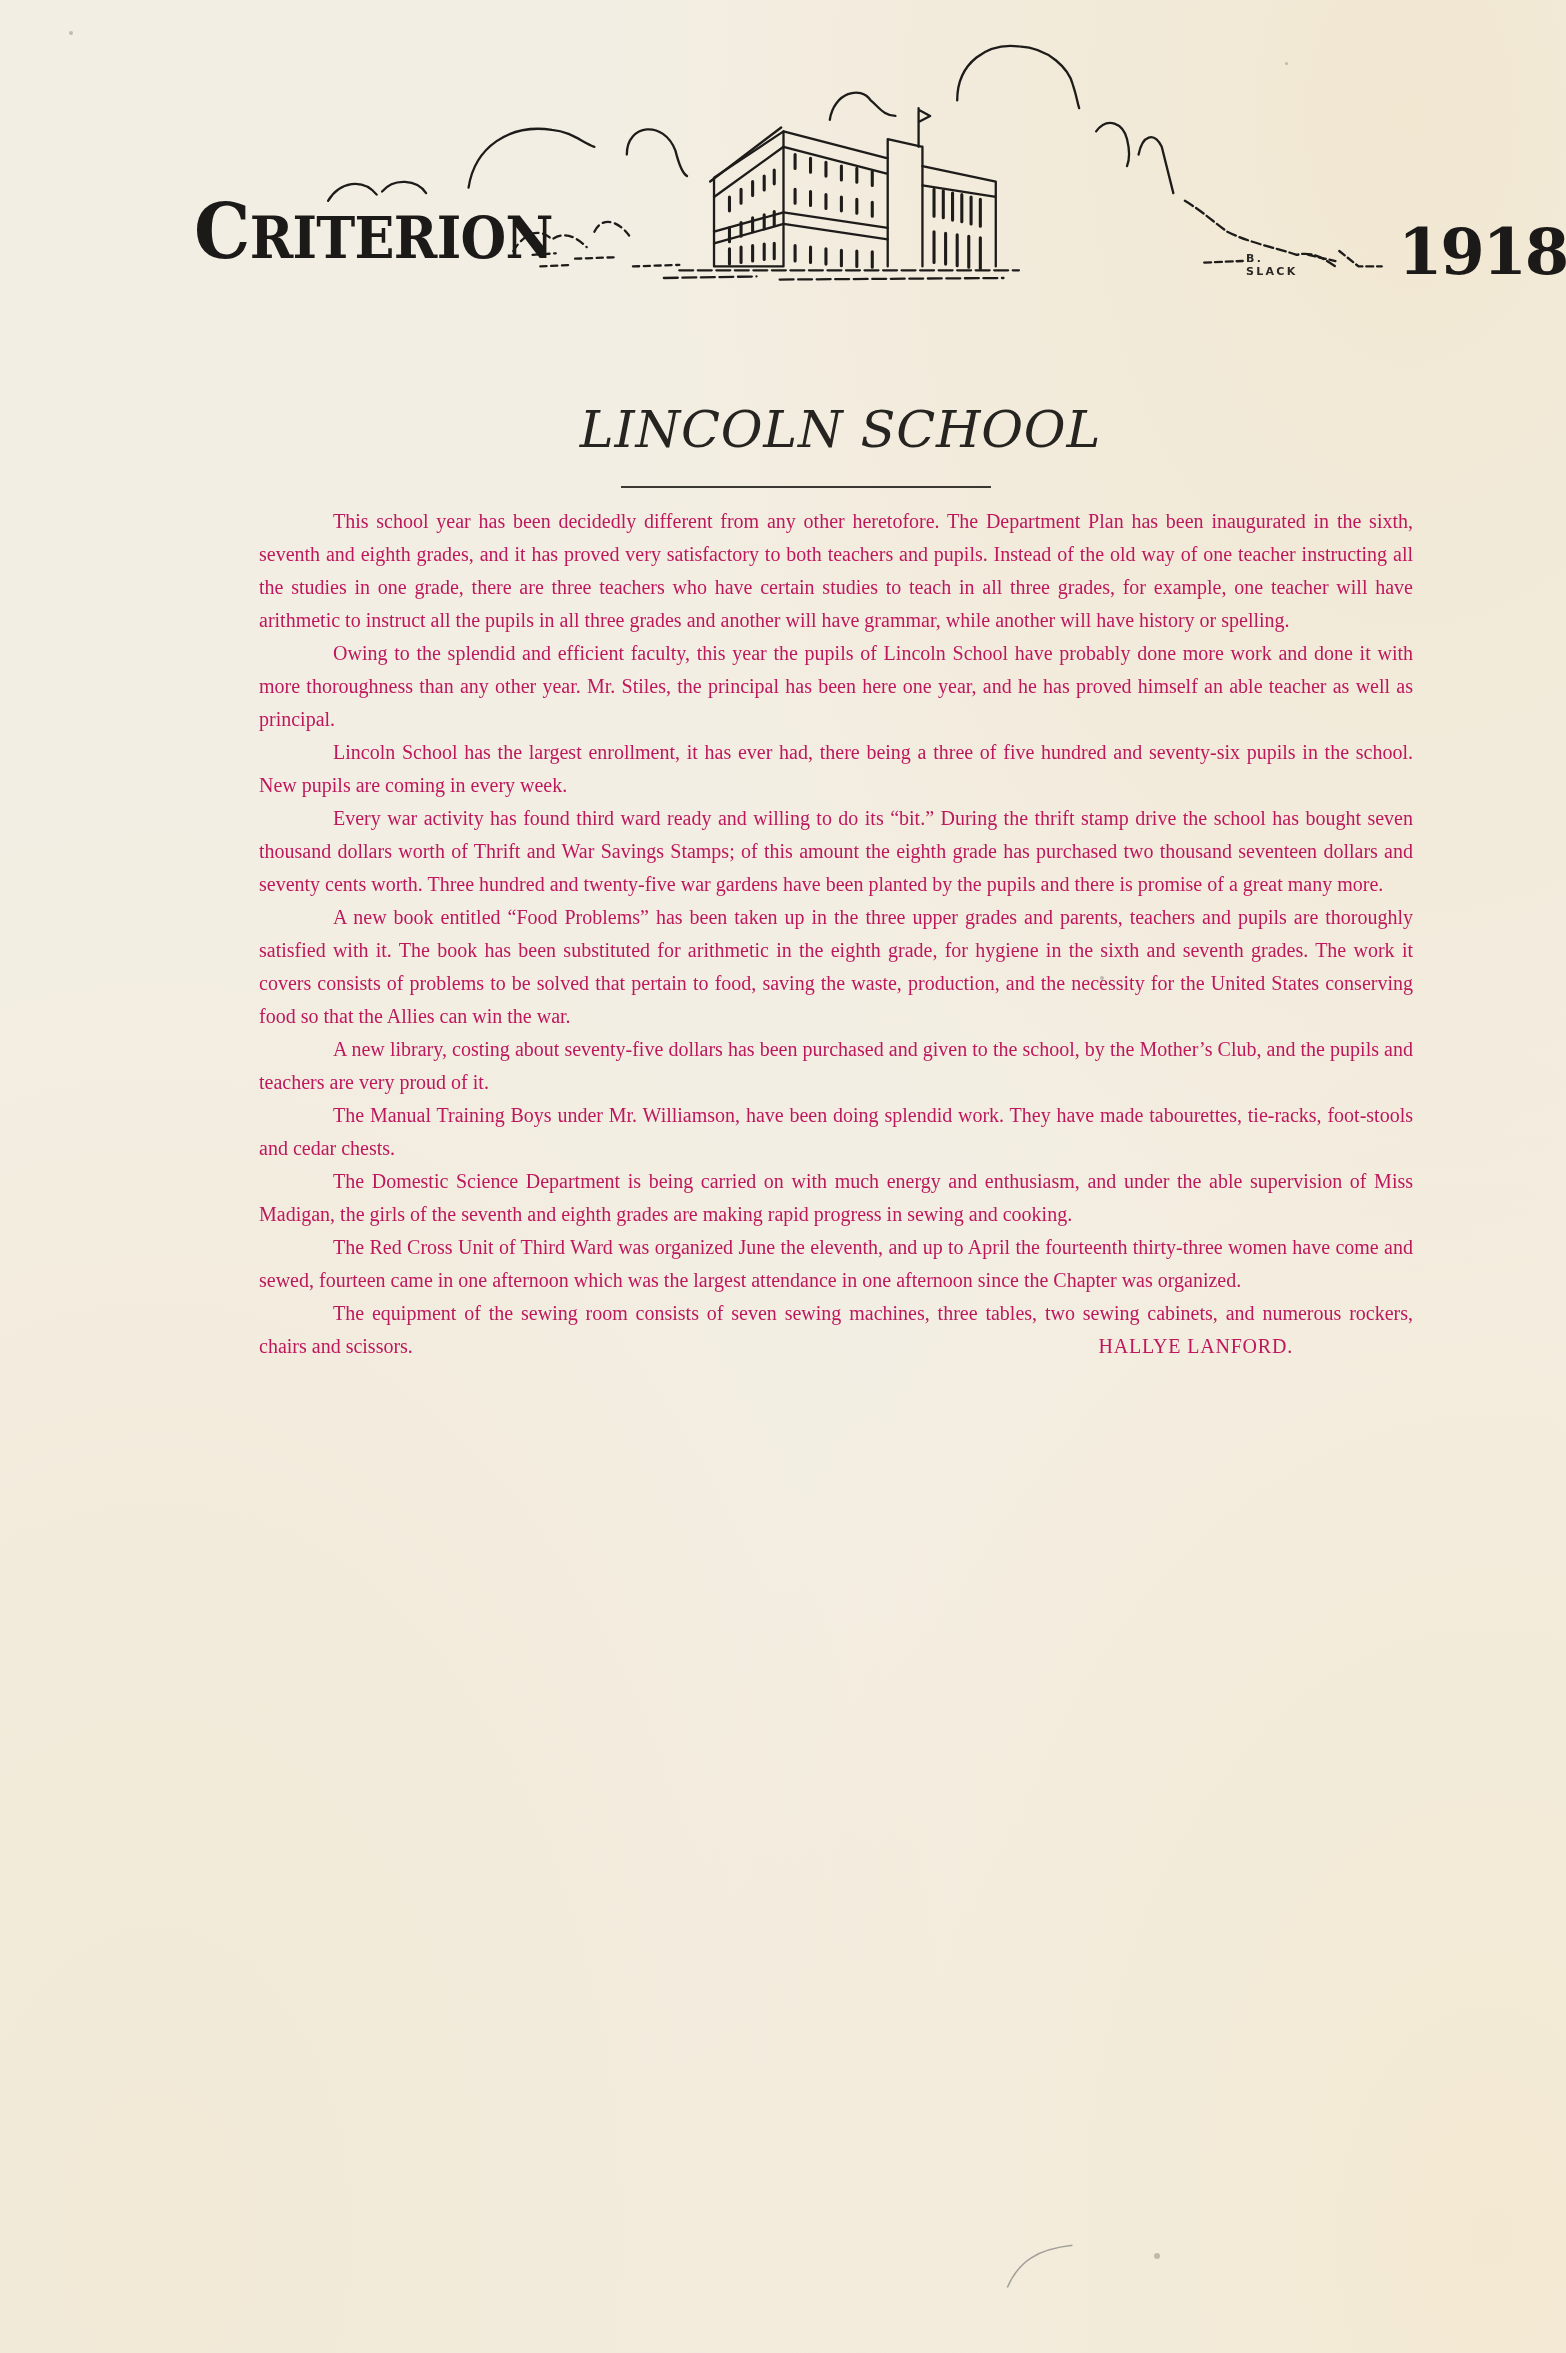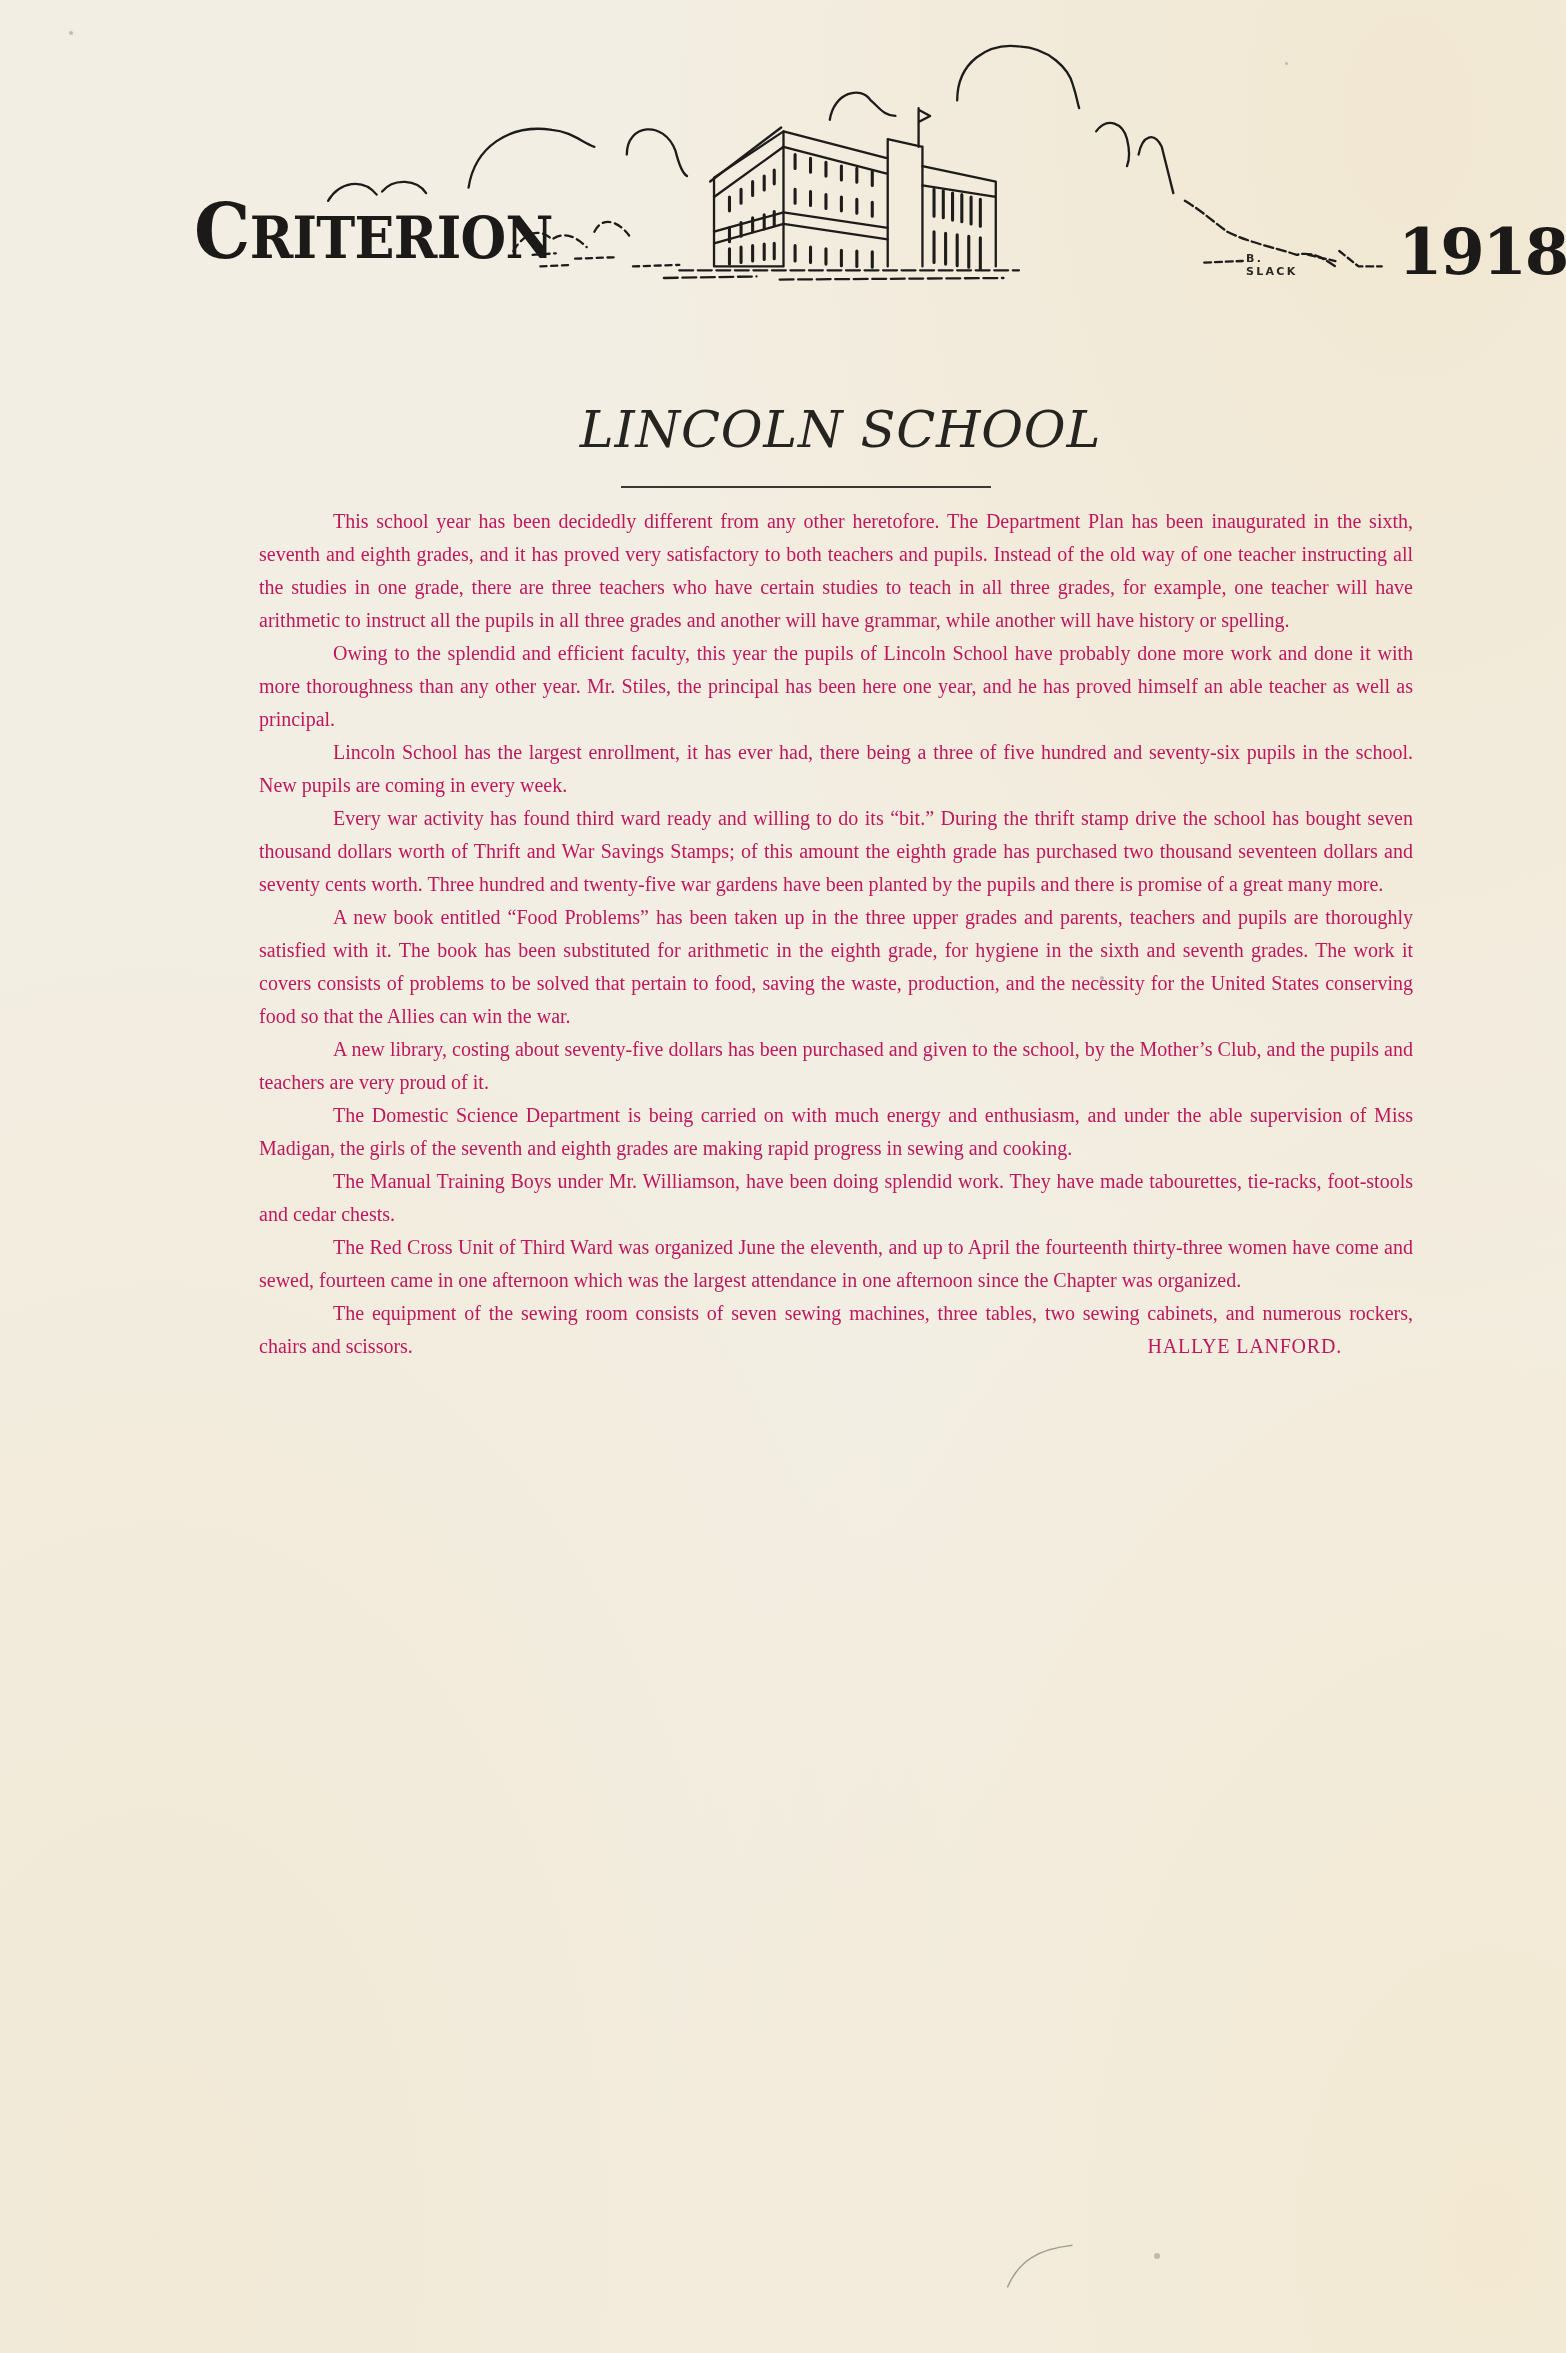--- a/index.html
+++ b/index.html
@@ -111,21 +111,21 @@
       text-indent: 74px;
     }
     .article-body p.first {
       text-indent: 74px;
     }
     .last-para {
       text-align-last: left;
     }
     .byline {
       float: right;
-      margin-right: 71px;
+      margin-right: 120px;
       letter-spacing: 0.8px;
     }
     .speck {
       position: absolute;
       background: #8d8a82;
       border-radius: 50%;
       opacity: 0.5;
     }
     .hair {
       position: absolute;
@@ -186,22 +186,22 @@
 <h1 class="article-title" style="margin:0;font-weight:normal;">LINCOLN SCHOOL</h1>
 <div class="title-rule"></div>
 
 <div class="article-body">
   <p class="first">This school year has been decidedly different from any other heretofore. The Department Plan has been inaugurated in the sixth, seventh and eighth grades, and it has proved very satisfactory to both teachers and pupils. Instead of the old way of one teacher instructing all the studies in one grade, there are three teachers who have certain studies to teach in all three grades, for example, one teacher will have arithmetic to instruct all the pupils in all three grades and another will have grammar, while another will have history or spelling.</p>
   <p>Owing to the splendid and efficient faculty, this year the pupils of Lincoln School have probably done more work and done it with more thoroughness than any other year. Mr. Stiles, the principal has been here one year, and he has proved himself an able teacher as well as principal.</p>
   <p>Lincoln School has the largest enrollment, it has ever had, there being a three of five hundred and seventy-six pupils in the school. New pupils are coming in every week.</p>
   <p>Every war activity has found third ward ready and willing to do its “bit.” During the thrift stamp drive the school has bought seven thousand dollars worth of Thrift and War Savings Stamps; of this amount the eighth grade has purchased two thousand seventeen dollars and seventy cents worth. Three hundred and twenty-five war gardens have been planted by the pupils and there is promise of a great many more.</p>
   <p>A new book entitled “Food Problems” has been taken up in the three upper grades and parents, teachers and pupils are thoroughly satisfied with it. The book has been substituted for arithmetic in the eighth grade, for hygiene in the sixth and seventh grades. The work it covers consists of problems to be solved that pertain to food, saving the waste, production, and the necessity for the United States conserving food so that the Allies can win the war.</p>
   <p>A new library, costing about seventy-five dollars has been purchased and given to the school, by the Mother’s Club, and the pupils and teachers are very proud of it.</p>
+  <p>The Manual Training Boys under Mr. Williamson, have been doing splendid work. They have made tabourettes, tie-racks, foot-stools and cedar chests.</p>
   <p>The Domestic Science Department is being carried on with much energy and enthusiasm, and under the able supervision of Miss Madigan, the girls of the seventh and eighth grades are making rapid progress in sewing and cooking.</p>
-  <p>The Manual Training Boys under Mr. Williamson, have been doing splendid work. They have made tabourettes, tie-racks, foot-stools and cedar chests.</p>
   <p>The Red Cross Unit of Third Ward was organized June the eleventh, and up to April the fourteenth thirty-three women have come and sewed, fourteen came in one afternoon which was the largest attendance in one afternoon since the Chapter was organized.</p>
   <p class="last-para"><span>The equipment of the sewing room consists of seven sewing machines, three tables, two sewing cabinets, and numerous rockers, chairs and scissors.</span><span class="byline">HALLYE LANFORD.</span></p>
 </div>
 
 <div class="speck" style="left:69px;top:31px;width:3.9px;height:3.9px;"></div>
 <div class="speck" style="left:1285px;top:62px;width:3.1px;height:3.1px;"></div>
 <div class="speck" style="left:1100px;top:976px;width:3.9px;height:3.9px;"></div>
 <div class="speck" style="left:1154px;top:2253px;width:6.2px;height:6.2px;"></div>
 <svg class="hair" width="93" height="69" viewBox="0 0 120 90">
   <path d="M5 75 C20 40, 45 25, 90 20" fill="none" stroke="#a29f98" stroke-width="2"></path>

